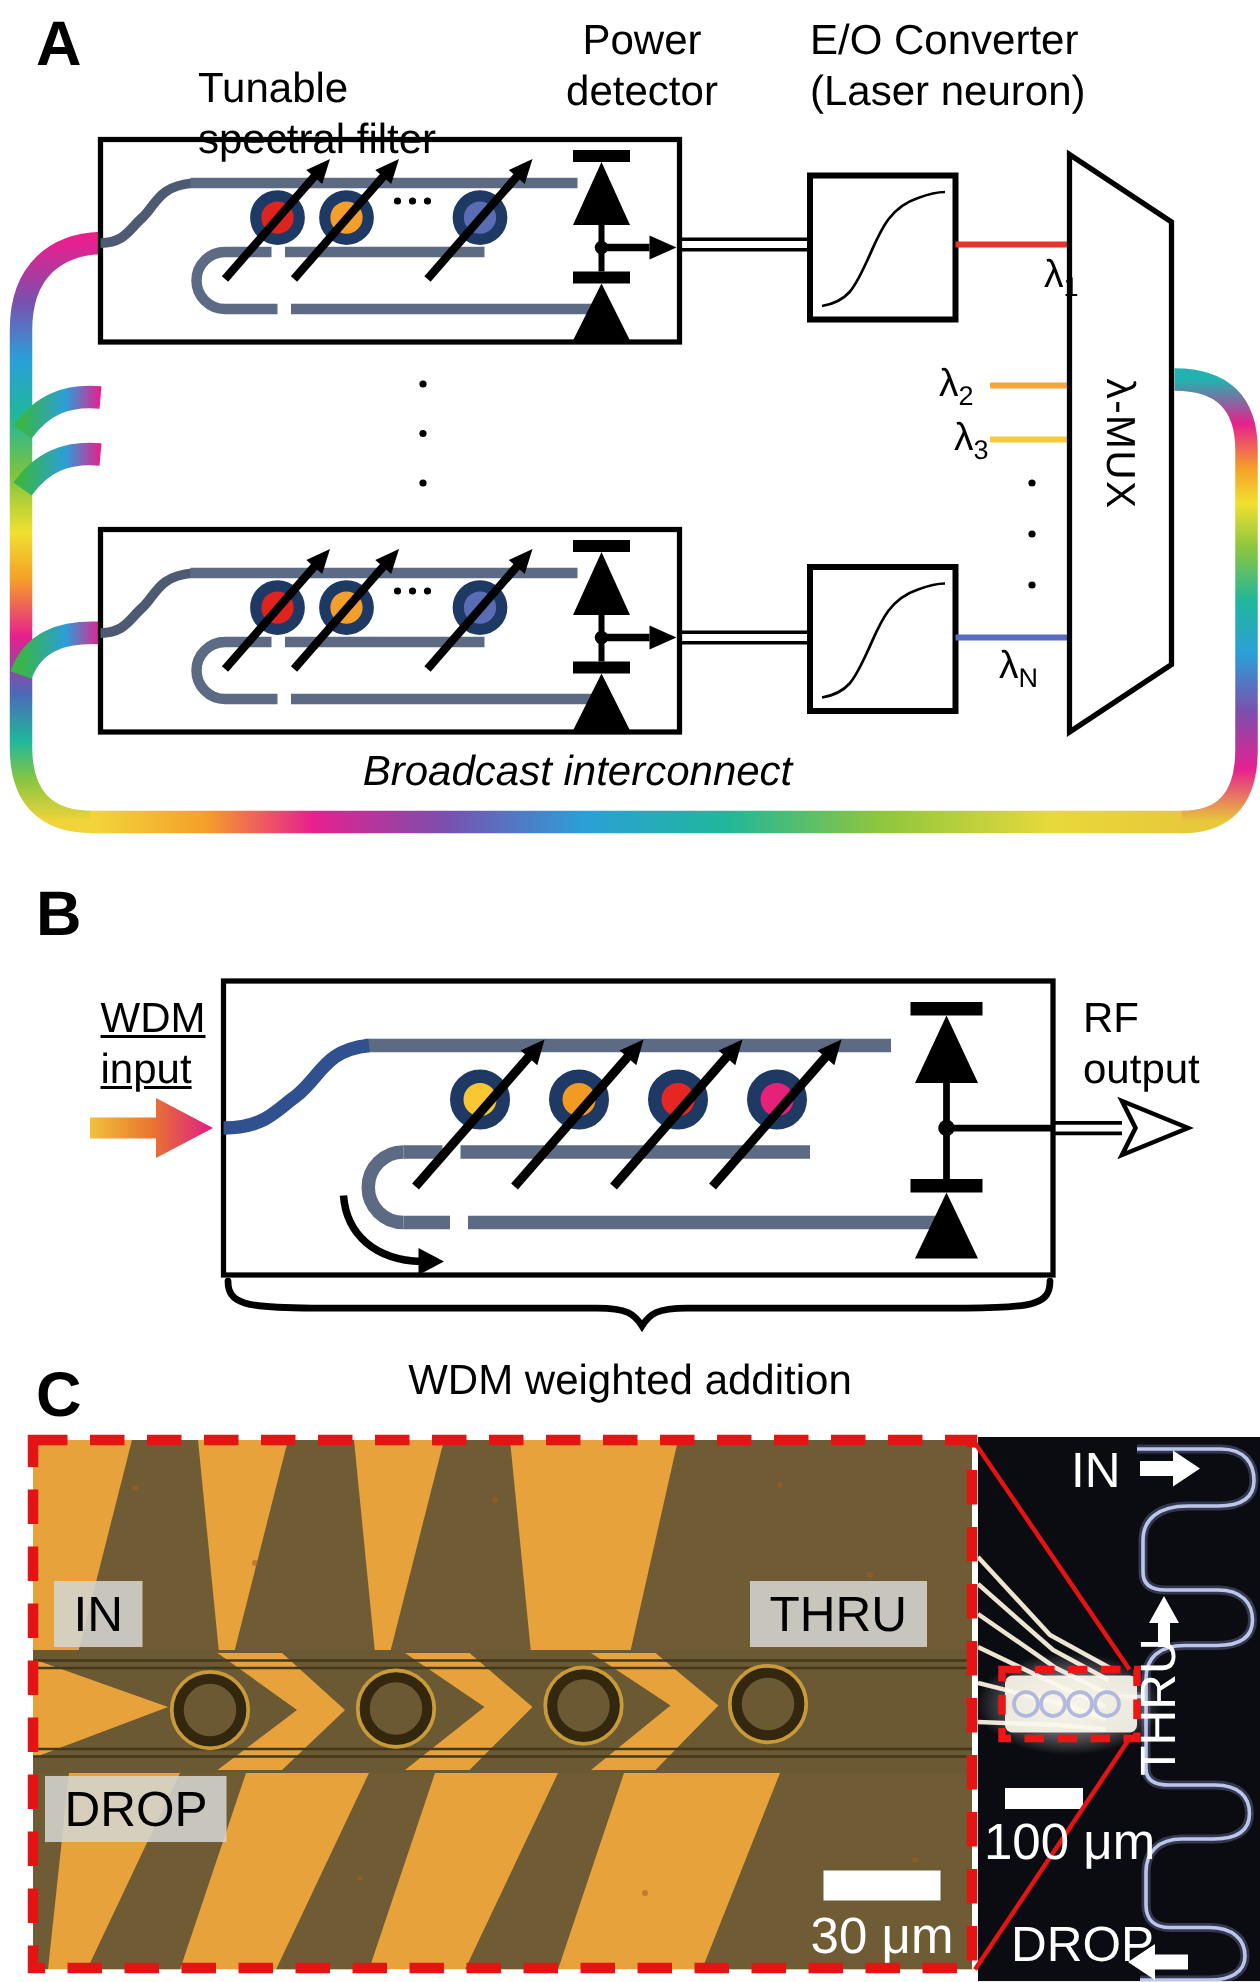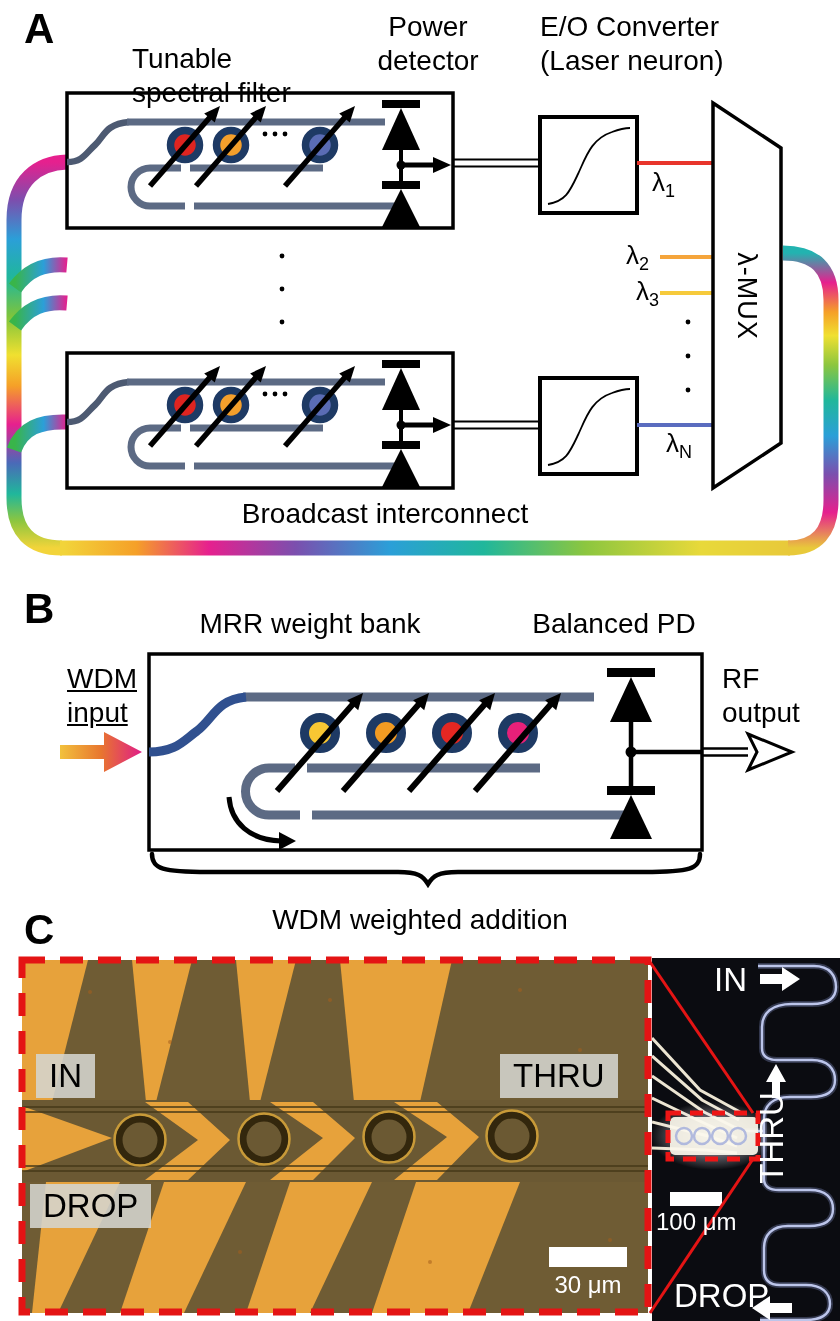--- a/index.html
+++ b/index.html
@@ -10,21 +10,21 @@
   svg.layer { position:absolute; left:0; top:0; }
   .t { position:absolute; color:#000; line-height:1.2; white-space:nowrap; }
   .panel-letter { font-size:42px; font-weight:bold; }
   .title { font-size:28px; }
   .ctr { transform:translateX(-50%); text-align:center; }
   .lam { font-size:26px; }
   .lam sub { font-size:18px; }
   .mux { font-size:27px; letter-spacing:1px; transform:translate(-50%,-50%) rotate(90deg); }
   .chip { position:absolute; background:rgba(213,213,207,0.88); color:#000; font-size:33px; padding:3px 13px; line-height:1.15; }
   .w { color:#fff; }
-  .s29 { font-size:24px; }
+  .s29 { font-size:34px; }
   .s33 { font-size:33px; }
   .vert { transform:translate(-50%,-50%) rotate(-90deg); }
 </style>
 </head>
 <body>
 
 <div class="canvas">
 
 <svg class="layer" width="840" height="1321" viewBox="0 0 840 1321">
   <defs>
@@ -306,31 +306,29 @@
 </div>
 <div class="t title ctr" style="left:428px; top:10px;">
   <div>Power</div>
   <div>detector</div>
 </div>
 <div class="t title" style="left:540px; top:10px;">
   <div>E/O Converter</div>
   <div>(Laser neuron)</div>
 </div>
 
-<div class="t lam" style="left:652px; top:167px;"><span>λ</span><sub>1</sub></div>
+<div class="t lam" style="left:696px; top:167px;"><span>λ</span><sub>1</sub></div>
 <div class="t lam" style="left:626px; top:240px;"><span>λ</span><sub>2</sub></div>
 <div class="t lam" style="left:636px; top:276px;"><span>λ</span><sub>3</sub></div>
 <div class="t lam" style="left:666px; top:428px;"><span>λ</span><sub>N</sub></div>
 
 <div class="t mux" style="left:747px; top:296px;">λ-MUX</div>
-<div class="t title ctr" style="left:385px; top:497px;">Broadcast interconnect</div>
+<div class="t title ctr" style="left:385px; top:497px;font-style:italic;">Broadcast interconnect</div>
 
 <div class="t panel-letter" style="left:24px; top:584px;">B</div>
-<div class="t title ctr" style="left:310px; top:607px;">MRR weight bank</div>
-<div class="t title ctr" style="left:614px; top:607px;">Balanced PD</div>
 <div class="t title" style="left:137px; top:662px; transform:translateX(-100%); text-align:left;text-decoration:underline;">
   <div>WDM</div>
   <div>input</div>
 </div>
 <div class="t title" style="left:706px; top:662px;margin-left:16px;">
   <div>RF</div>
   <div>output</div>
 </div>
 <div class="t title ctr" style="left:400px; top:903px;margin-left:20px;">WDM weighted addition</div>
 

